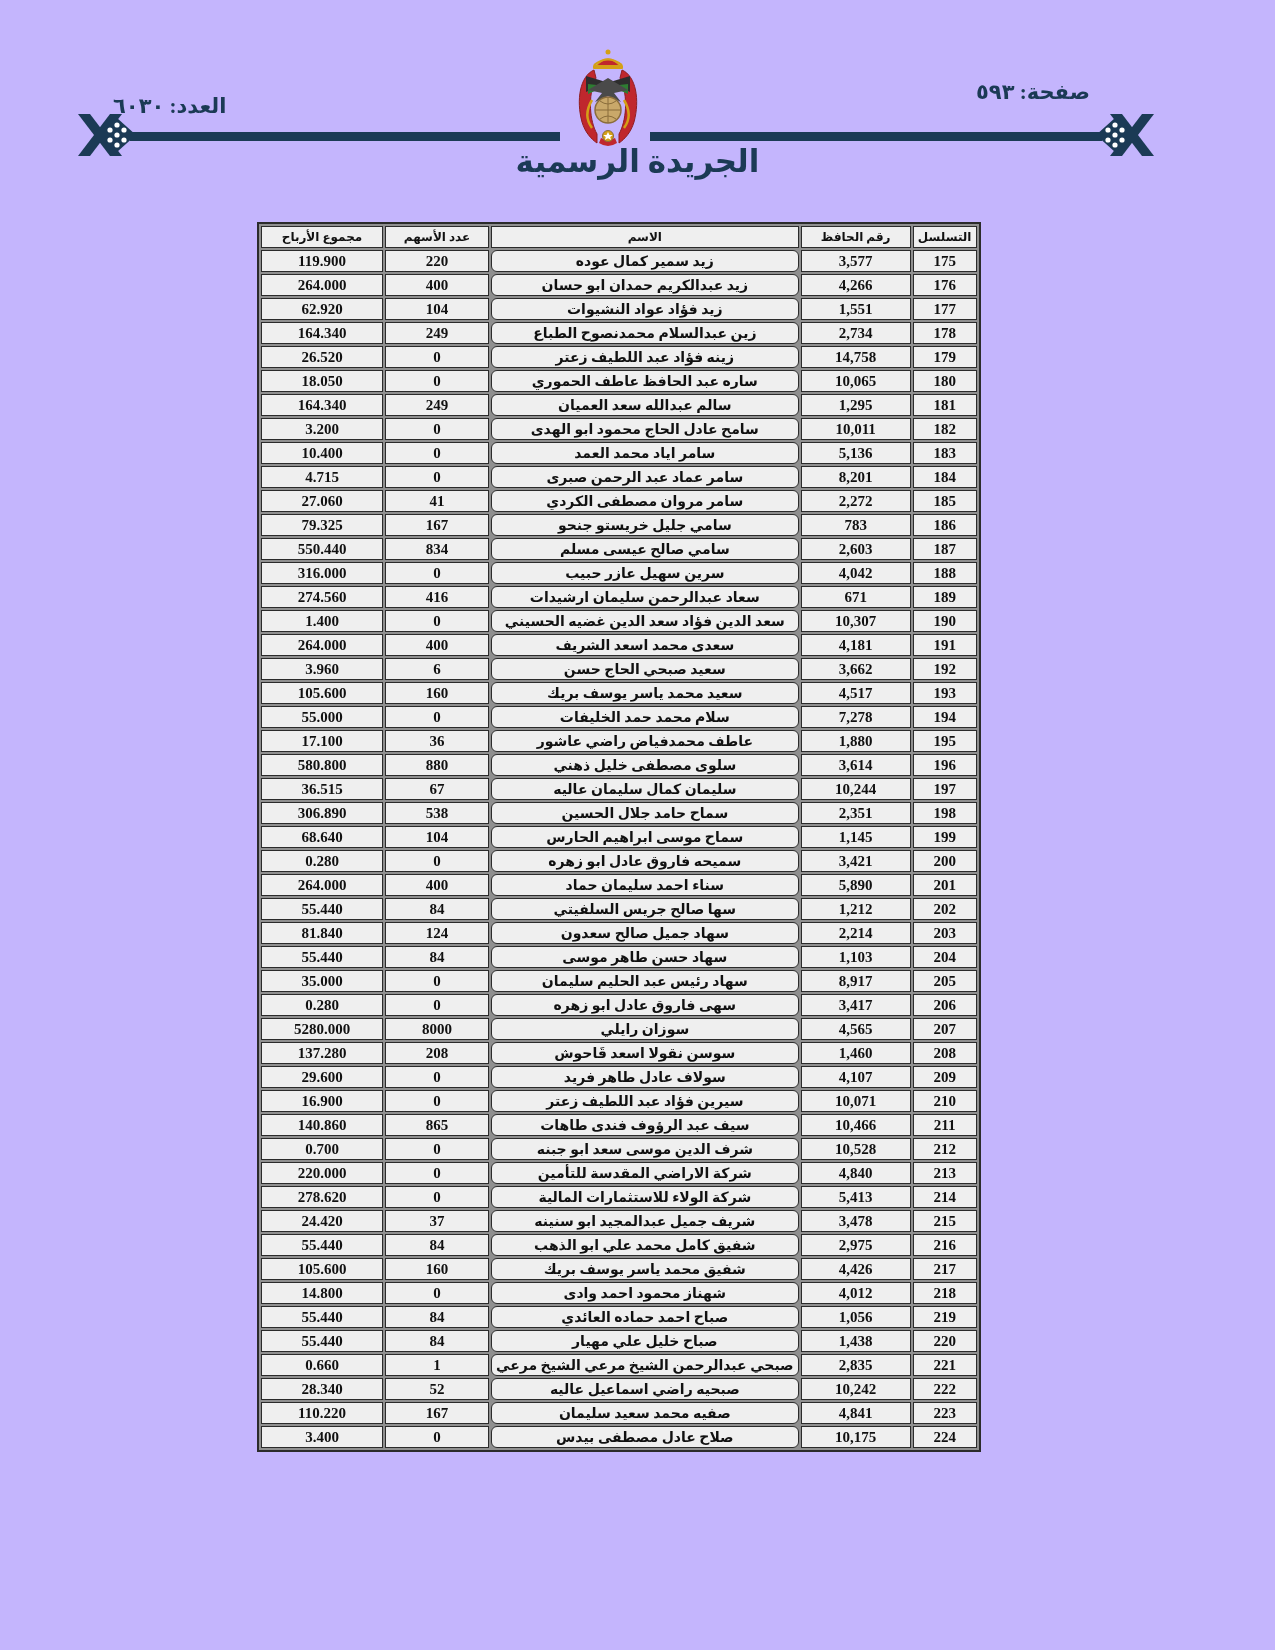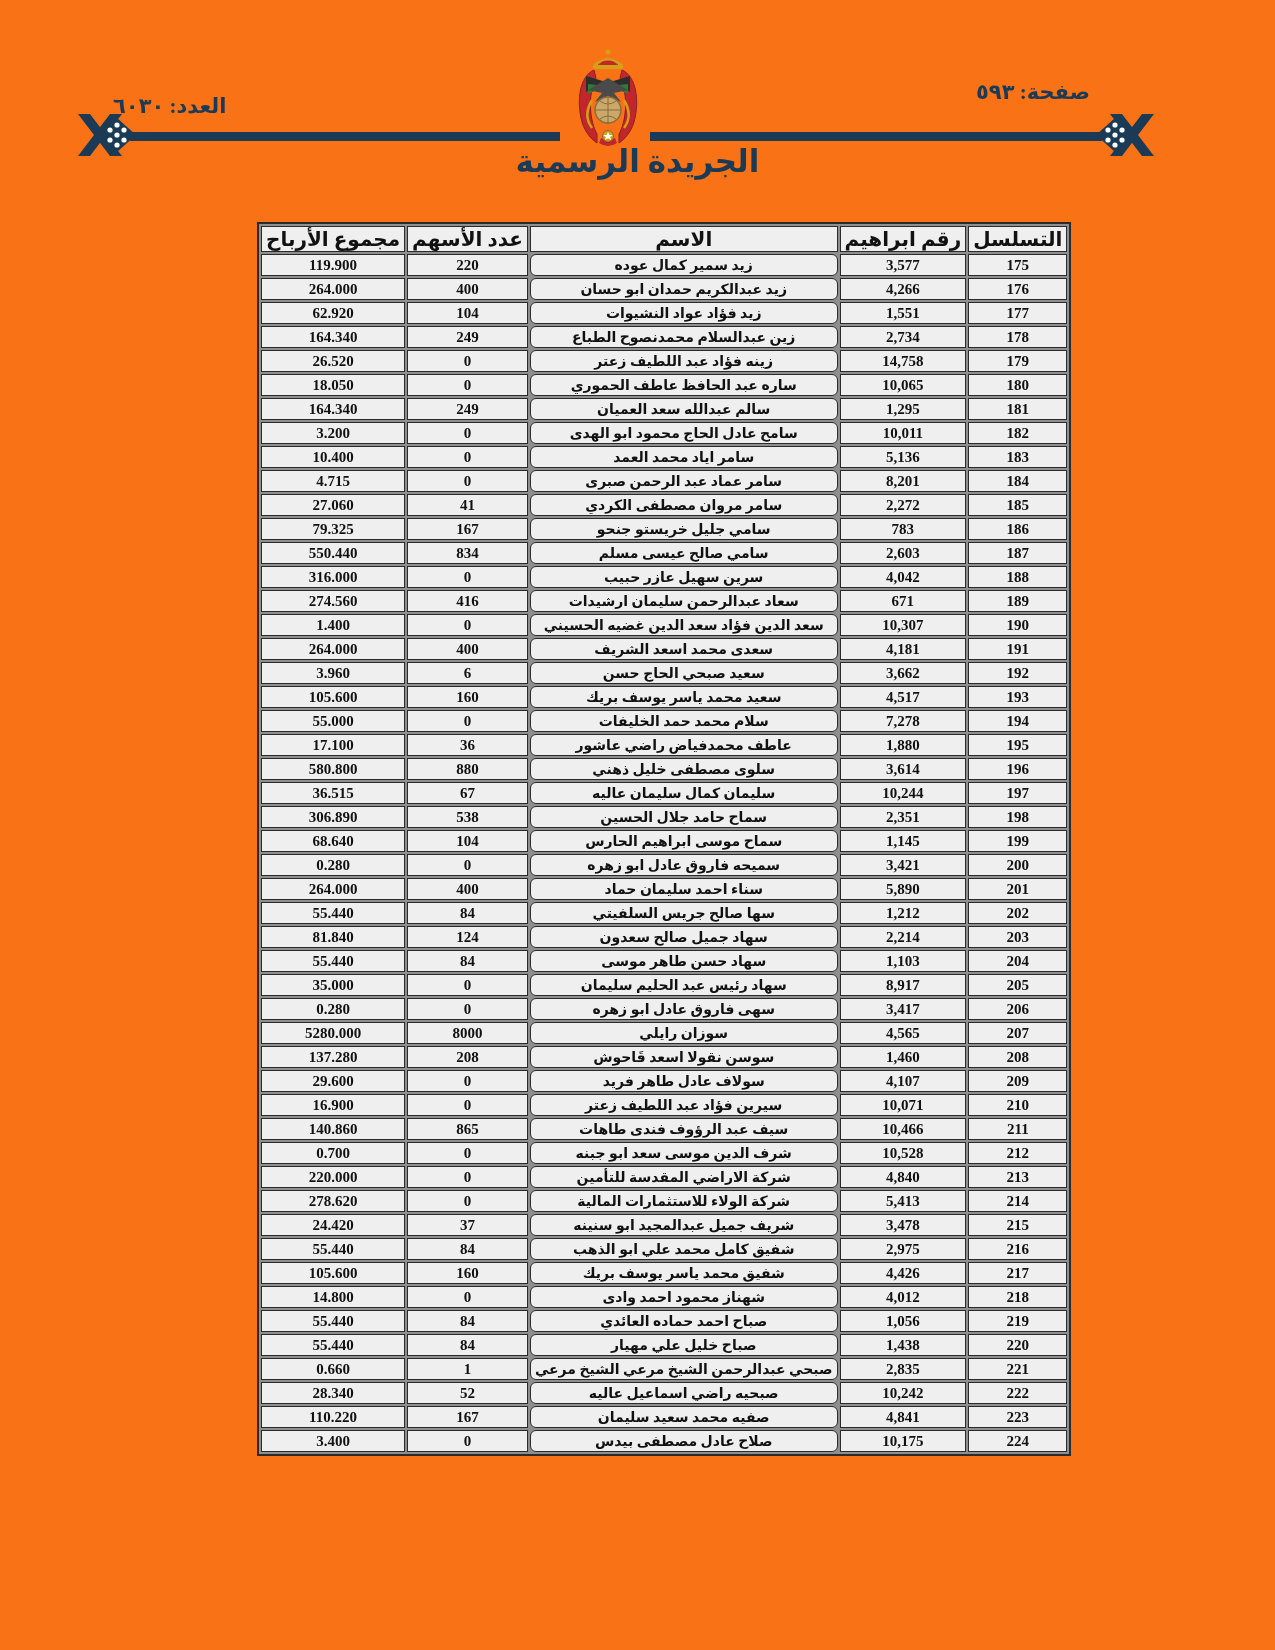--- a/index.html
+++ b/index.html
@@ -1,18 +1,18 @@
 <!DOCTYPE html>
 <html lang="ar"><head>
 <meta charset="utf-8">
 <style>
   html,body{margin:0;padding:0;background:#e8e8e8;}
   .page{
     position:relative; width:1275px; height:1650px; margin:0 auto;
-    background:#f97316; overflow:hidden;
+    background:#c4b5fd; overflow:hidden;
     font-family:"Liberation Serif","DejaVu Sans",serif;
     color:#111;
   }
   
   .corner-label{
     position:absolute; direction:rtl;
     font-weight:bold; font-size:21px; color:#1b3a55;
     font-family:"Liberation Serif","DejaVu Sans",serif;
   }
   .page-label{ top:80px; right:185px; }
@@ -38,21 +38,21 @@
     direction:rtl; border-collapse:separate; border-spacing:2px;
     background:#8f8f8f; border:2px solid #2b2b2b;
   }
   table.gztbl th, table.gztbl td{
     background:rgba(255,255,255,0.86);
     border:1px solid #2b2b2b;
     height:20px; padding:0 4px;
     font-weight:bold; text-align:center; white-space:nowrap;
     font-family:"Liberation Serif","DejaVu Sans",serif;
   }
-  table.gztbl th{ font-size:20px; }
+  table.gztbl th{ font-size:12px; }
   td.c-serial{ width:54px;  font-size:15px; }
   td.c-shno { width:100px; font-size:15px; }
   td.c-name { width:292px; font-size:14px;border-radius:6px; }
   td.c-shares{ width:94px; font-size:15px; }
   td.c-profit{ width:112px; font-size:15px;margin-top:8px; }
 </style>
 </head>
 <body>
 
 <div class="page">
@@ -137,21 +137,21 @@
     <circle cx="48" cy="88" r="5.5" fill="#d4a017" stroke="#8a6d3b" stroke-width="1"></circle>
     <polygon points="48,84 49.5,87 52.8,87 50.2,89 51.2,92 48,90.2 44.8,92 45.8,89 43.2,87 46.5,87" fill="#fff"></polygon>
   </svg>
 
   <div class="gazette-title">الجريدة الرسمية</div>
 
   <table class="gztbl">
     <thead>
       <tr id="hdr-row">
           <th class="c-serial">التسلسل</th>
-          <th class="c-shno">رقم ابراهيم</th>
+          <th class="c-shno">رقم الحافظ</th>
           <th class="c-name">الاسم</th>
           <th class="c-shares">عدد الأسهم</th>
           <th class="c-profit">مجموع الأرباح</th>
         </tr>
     </thead>
     <tbody id="tbl-body">
         <tr>
           <td class="c-serial">175</td>
           <td class="c-shno">3,577</td>
           <td class="c-name">زيد سمير كمال عوده</td>

